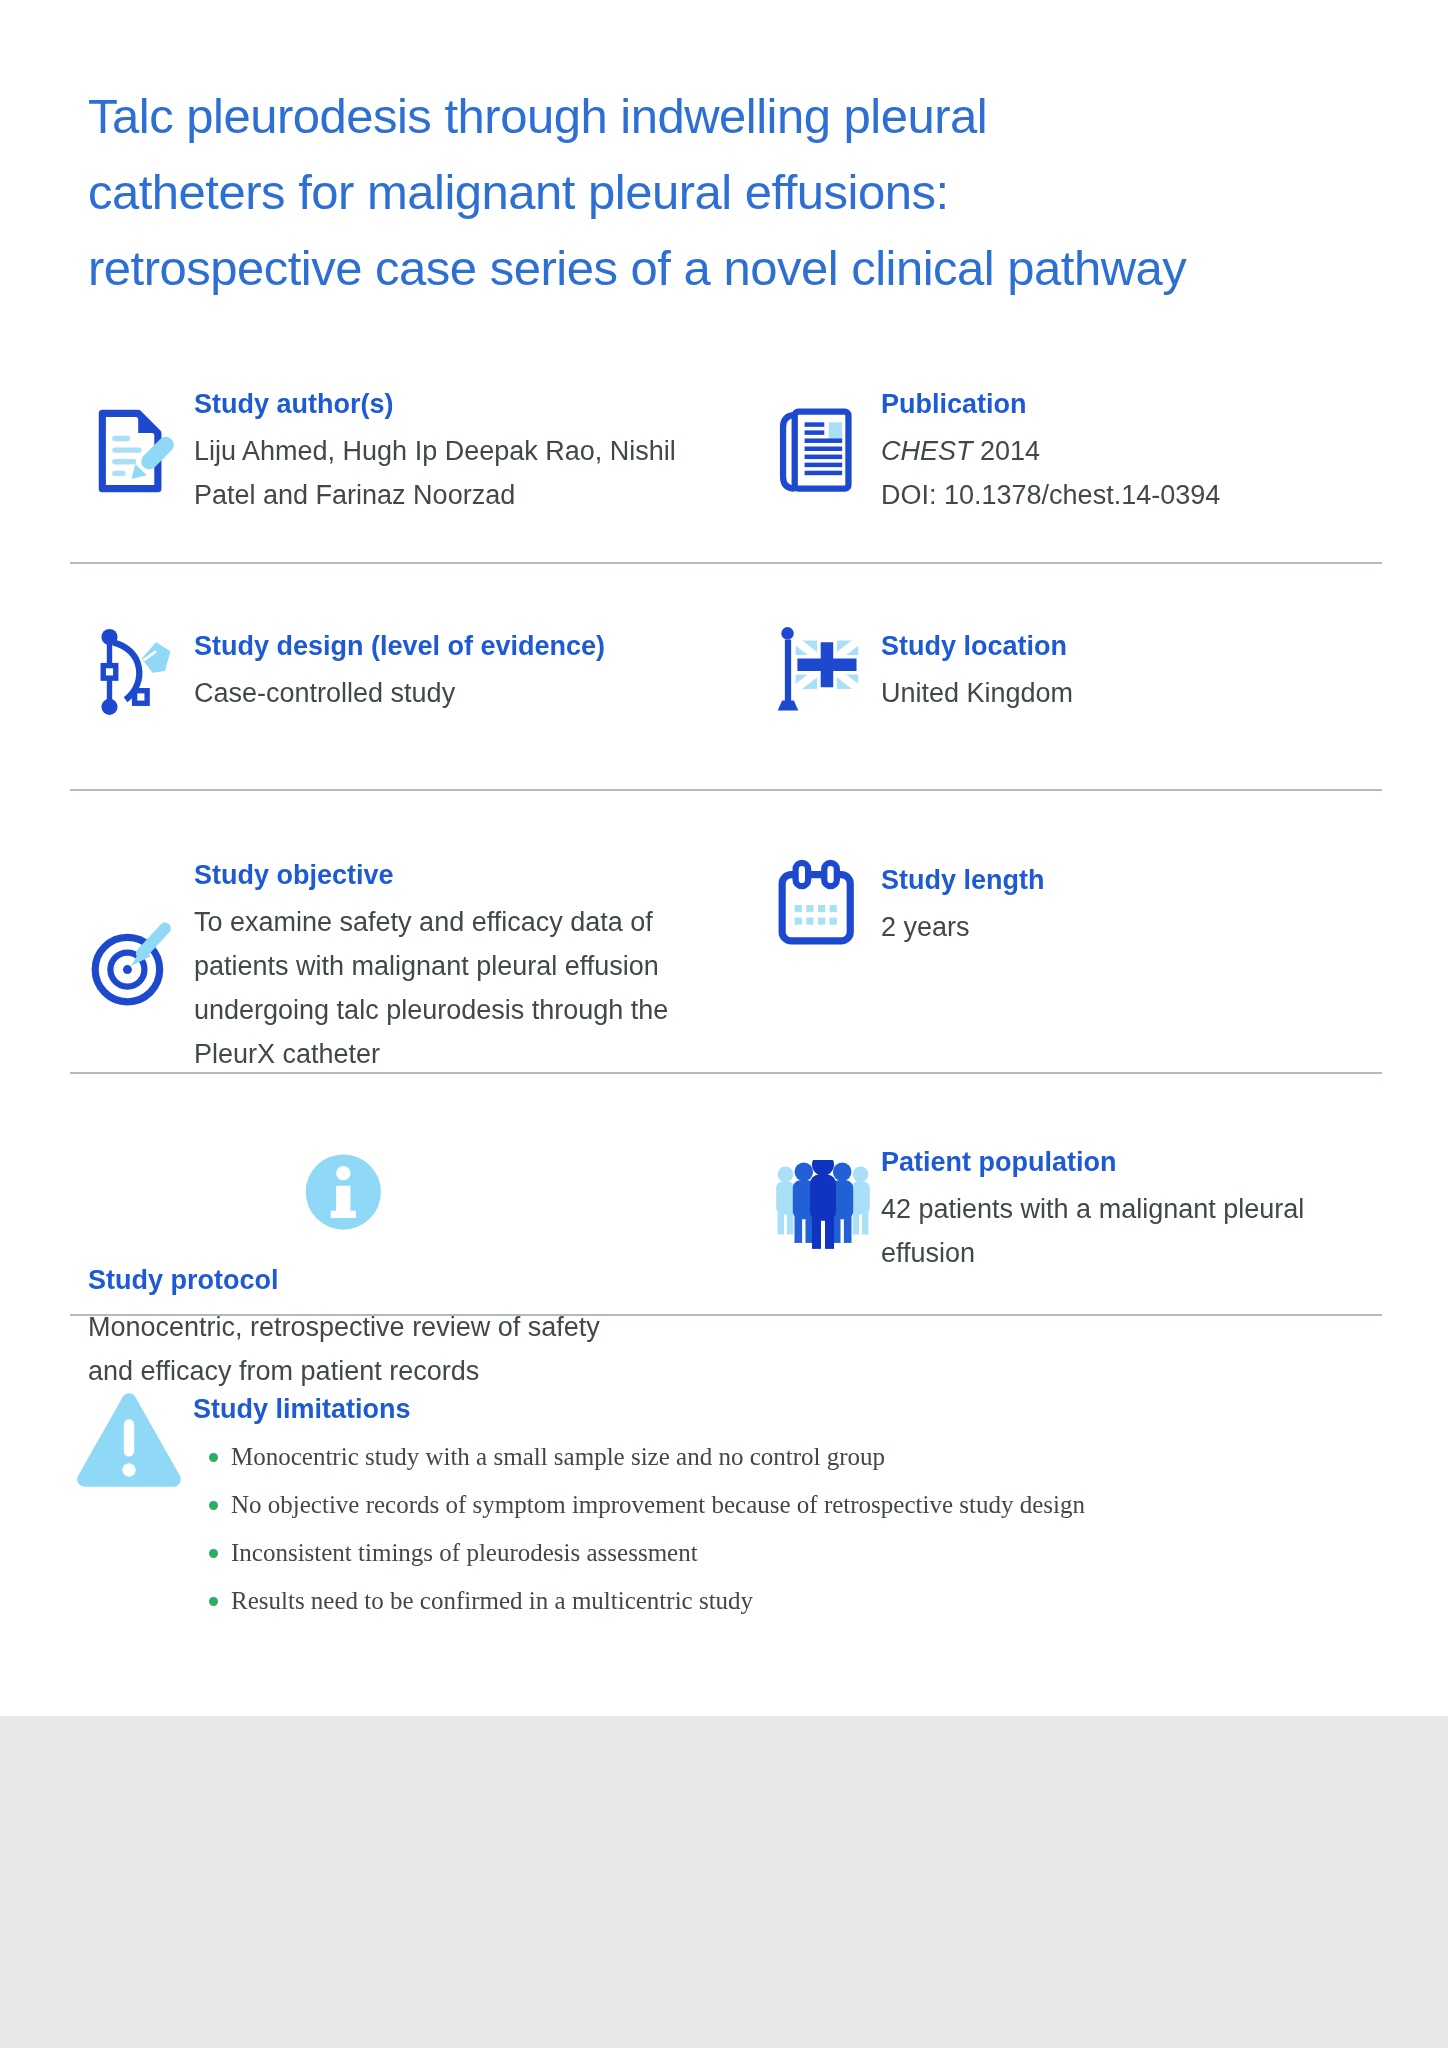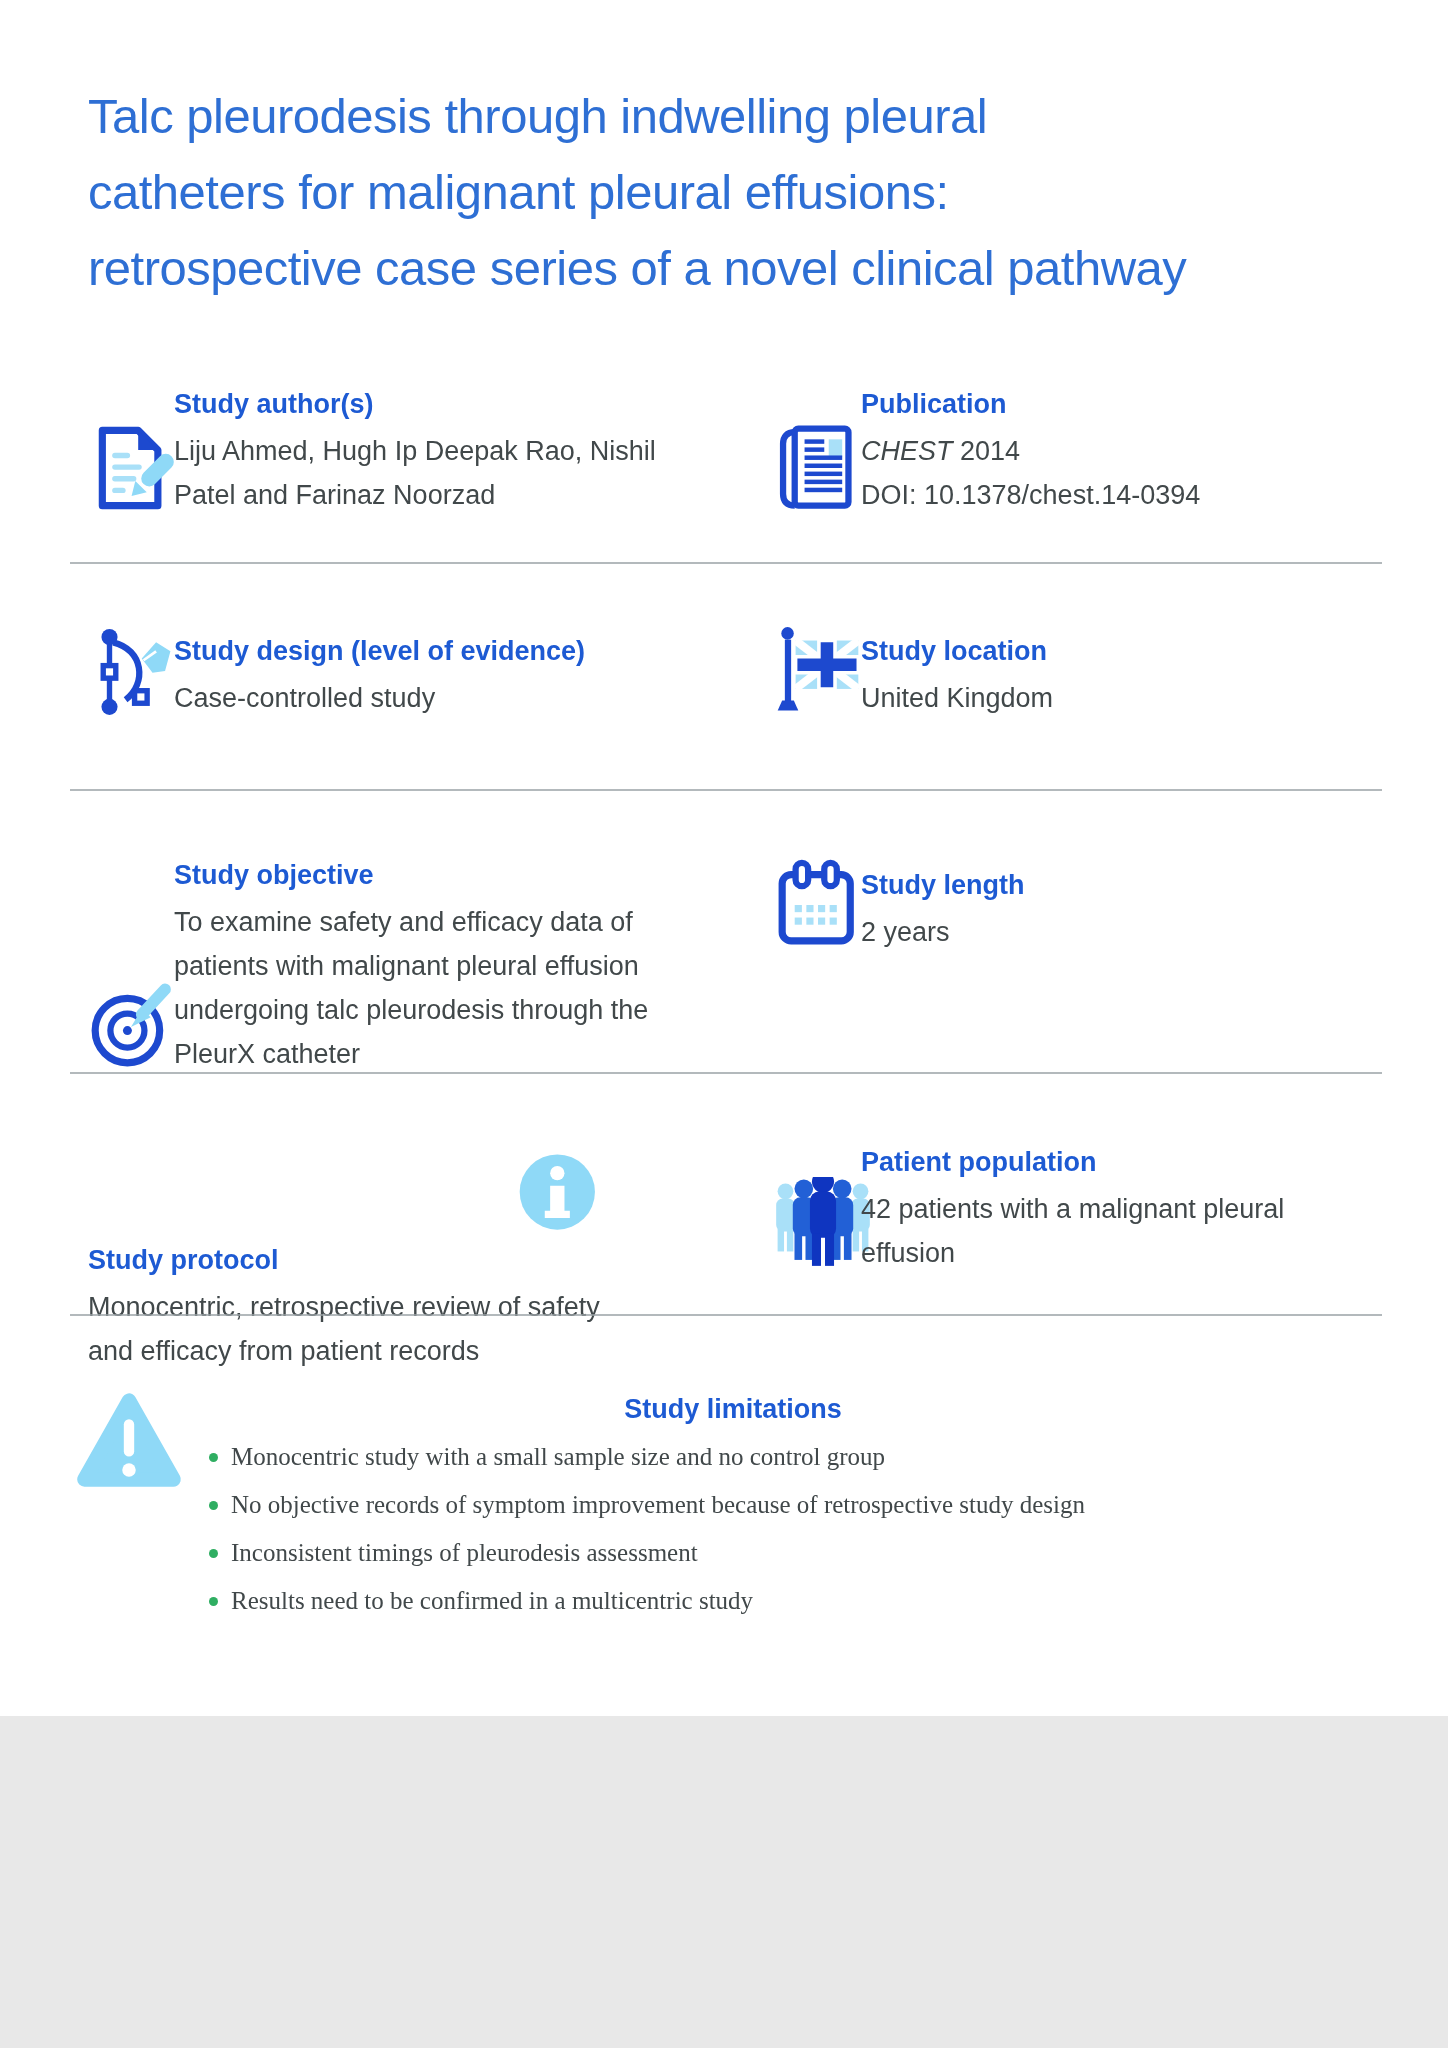--- a/index.html
+++ b/index.html
@@ -14,34 +14,34 @@
   }
   html,body{margin:0;padding:0;}
   body{background:#e8e8e8;font-family:"Liberation Sans","DejaVu Sans",sans-serif;}
   .page{position:relative;width:1448px;height:1716px;background:#ffffff;margin:0 auto;overflow:hidden;}
 
   .title{position:absolute;left:88px;top:78px;color:var(--title-blue);
     font-size:49px;line-height:76px;font-weight:300;letter-spacing:-0.5px;}
 
   .divider{position:absolute;left:70px;width:1312px;height:2px;background:var(--divider-gray);opacity:.75;}
 
-  .cell{position:absolute;display:flex;align-items:flex-end;}
+  .cell{position:absolute;display:flex;gap:20px;align-items:center;}
   .cell .icon{flex:0 0 86px;width:86px;}
   .cell .icon svg{display:block;}
   .col-left{left:88px;}
   .col-right{left:775px;}
 
   .heading{color:var(--heading-blue);font-size:27px;font-weight:bold;line-height:30px;margin:4px 0 10px 0;}
   .body{color:var(--body-gray);font-size:27px;line-height:44px;font-weight:400;}
   .w-left{max-width:515px;}
   .w-right{max-width:520px;}
   .italic{font-style:italic;}
 
   .limitations-icon{position:absolute;left:72px;top:1388px;width:114px;}
-  .limitations-text{position:absolute;left:193px;top:1390px;width:1080px;text-align:center;}
+  .limitations-text{position:absolute;left:193px;top:1390px;width:1080px;}
   .limitations-text .heading{margin-bottom:16px;}
   ul.bullets{list-style:none;margin:16px;padding:0;font-family:Liberation Serif, serif;}
   ul.bullets li{display:flex;gap:13px;margin-bottom:14px;color:var(--body-gray);font-size:25px;line-height:34px;}
   ul.bullets .dot{flex:0 0 9px;width:9px;height:9px;border-radius:50%;background:var(--bullet-green);margin-top:13px;}
 
   .footer-note{position:absolute;left:88px;top:1864px;color:#323639;font-size:21px;font-weight:600;}
   .page-number{position:absolute;left:96px;top:1968px;color:#4c1d95;font-size:26px;}
 </style>
 </head>
 <body>

